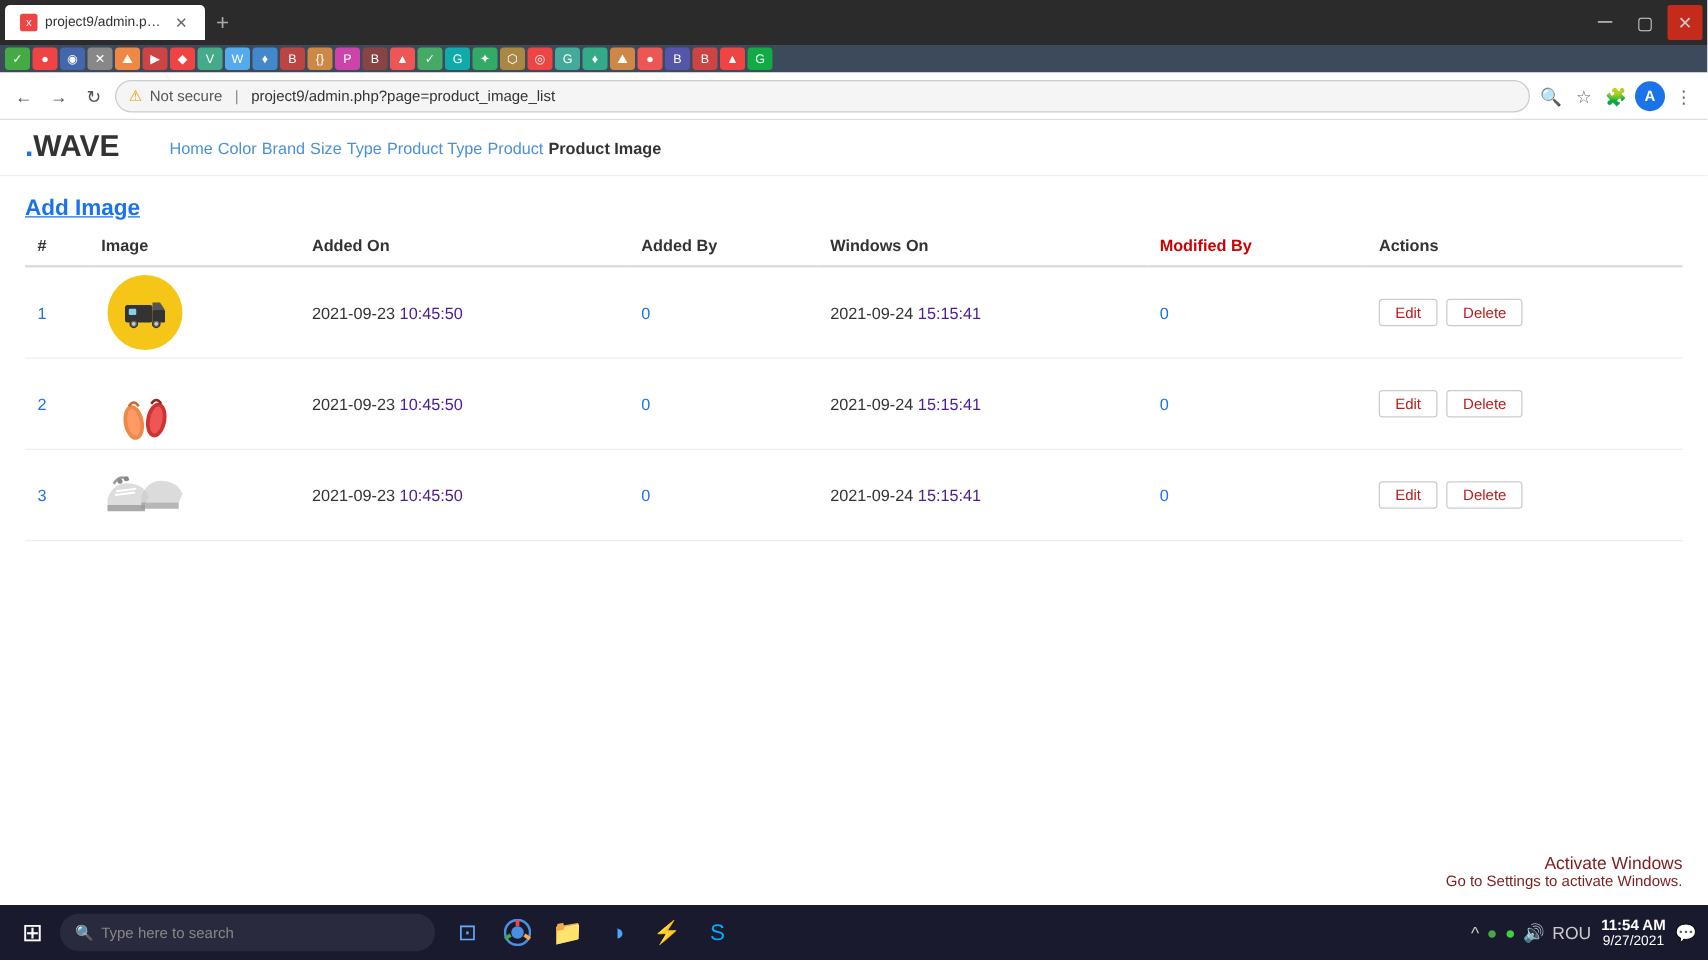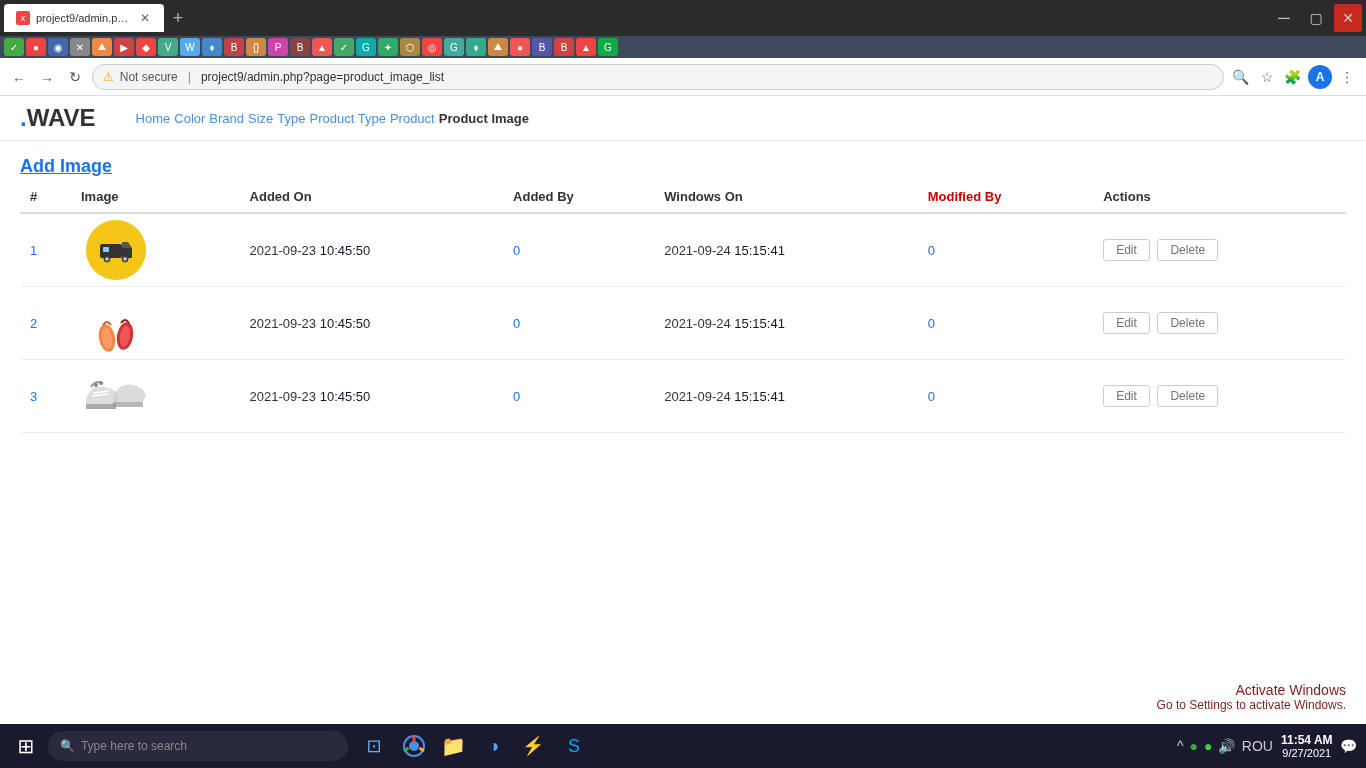--- a/index.html
+++ b/index.html
@@ -166,21 +166,21 @@
       color: #333;
     }
     .data-table th.modified-by { color: #c00; }
     .data-table td {
       padding: 6px 10px;
       border-bottom: 1px solid #eee;
       vertical-align: middle;
       font-size: 13px;
     }
     .row-num { color: #1a73e8; font-weight: normal; }
-    .date-time .time { color: #0f172a; }
+    .date-time .time { color: #4c1d95; }
     .added-by-val { color: #1a73e8; }
     .modified-by-val { color: #1a73e8; }
 
     .image-thumb {
       width: 70px;
       height: 60px;
       display: flex; align-items: center; justify-content: center;
       overflow: hidden;
     }
 
@@ -204,21 +204,21 @@
       display: flex; align-items: center; justify-content: center;
     }
 
     .action-btn {
       padding: 3px 12px;
       border: 1px solid #ccc;
       background: #fff;
       cursor: pointer;
       font-size: 12px;
       border-radius: 3px;
-      color: #737373;
+      color: #b91c1c;
     }
     .action-btn.edit { margin-right: 4px; }
 
     
     .taskbar {
       position: fixed;
       bottom: 0;
       left: 0;
       right: 0;
       height: 44px;

